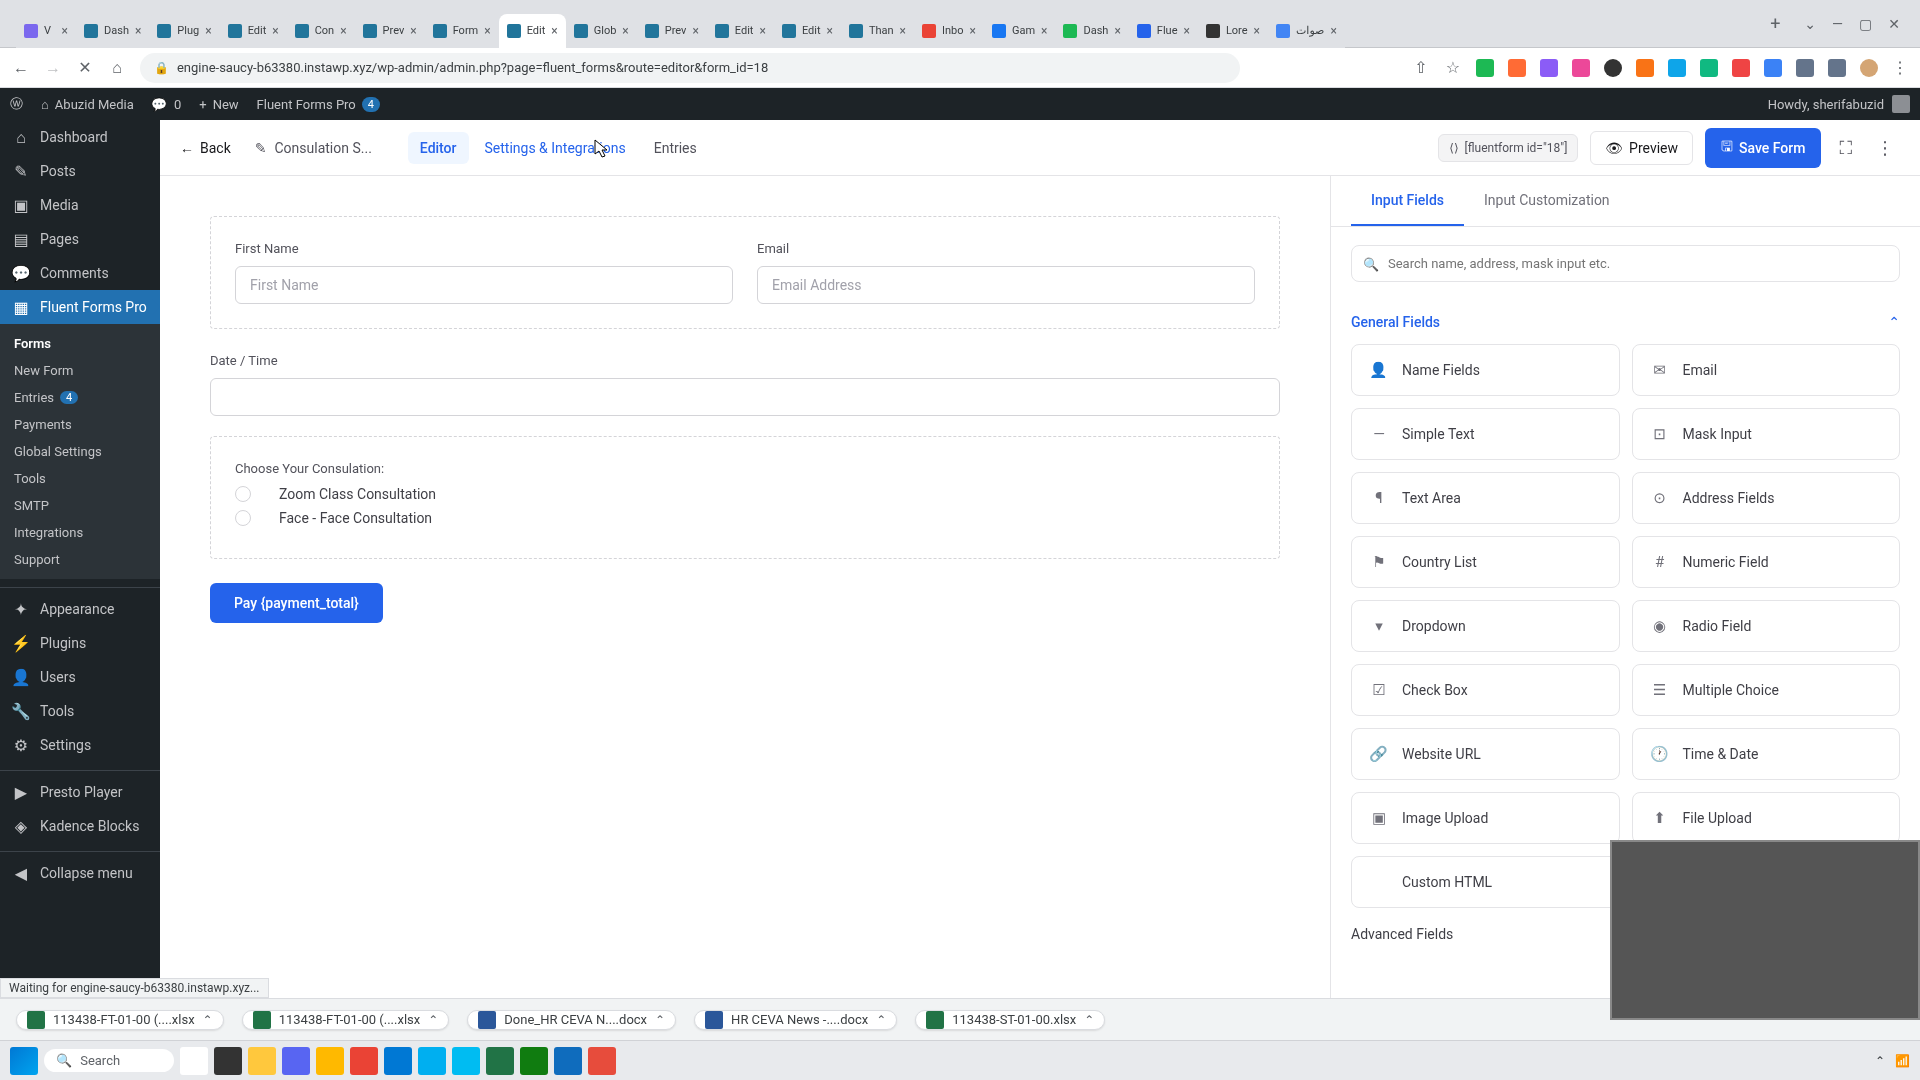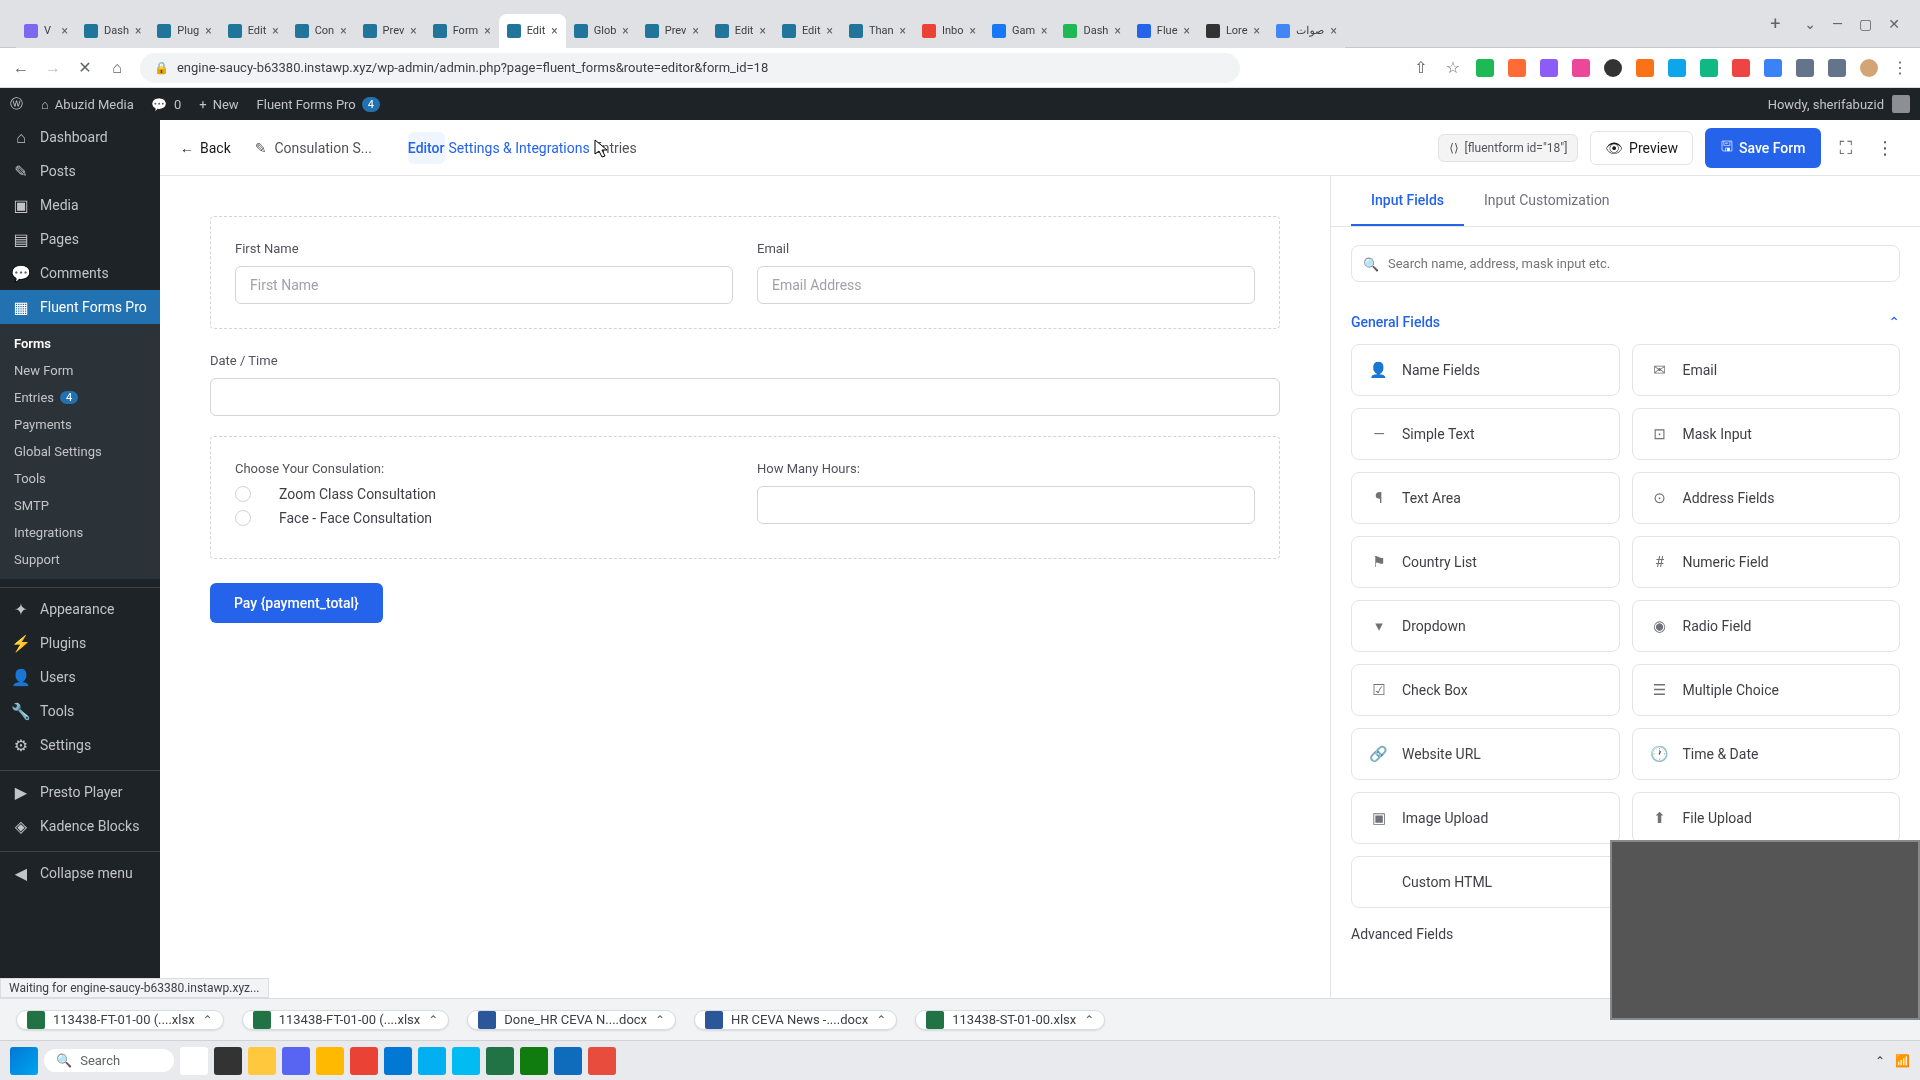--- a/index.html
+++ b/index.html
@@ -47,21 +47,21 @@
 .wp-menu-sep { height: 5px; border-bottom: 1px solid #3c434a; margin: 4px 0;}
 .menu-badge { background: #2271b1; color: #fff; border-radius: 10px; padding: 0 6px; font-size: 11px; min-width: 18px; text-align: center;}
 
 
 .editor-area { flex: 1; background: #fff; display: flex; flex-direction: column; overflow: hidden;}
 .editor-header { height: 56px; border-bottom: 1px solid #e4e4e7; display: flex; align-items: center; padding: 0 20px; gap: 24px;}
 .back-btn { display: flex; align-items: center; gap: 6px; color: #18181b; font-size: 14px; cursor: pointer;}
 .form-title-box { display: flex; align-items: center; gap: 8px; color: #52525b; font-size: 14px; max-width: 130px;}
 .form-title-text { white-space: nowrap; overflow: hidden; text-overflow: ellipsis;}
 .editor-tabs { display: flex; gap: 4px; margin-left: 12px;}
-.editor-tab { padding: 8px 0; font-size: 14px; color: #52525b; border-radius: 6px; cursor: pointer;}
+.editor-tab { padding: 8px 12px; font-size: 14px; color: #52525b; border-radius: 6px; cursor: pointer;}
 .editor-tab.active { background: #eff6ff; color: #2563eb; font-weight: 500;}
 .editor-tab.hover { color: #2563eb;}
 .header-right { margin-left: auto; display: flex; align-items: center; gap: 12px;}
 .shortcode-box { background: #f4f4f5; border: 1px solid #e4e4e7; border-radius: 6px; padding: 6px 10px; font-size: 12px; color: #52525b; display: flex; align-items: center; gap: 6px;}
 .preview-btn { display: flex; align-items: center; gap: 6px; padding: 8px 14px; border: 1px solid #e4e4e7; border-radius: 6px; background: #fff; font-size: 14px; color: #18181b; cursor: pointer;}
 .save-btn { display: flex; align-items: center; gap: 6px; padding: 8px 16px; background: #2563eb; color: #fff; border-radius: 6px; font-size: 14px; font-weight: 500; cursor: pointer; border: none;}
 .expand-btn, .more-btn { padding: 6px; color: #52525b; cursor: pointer; font-size: 18px;}
 
 .editor-body { flex: 1; display: flex; overflow: hidden;}
 
@@ -431,24 +431,20 @@
               <label class="field-label">Choose Your Consulation:</label>
               <div class="radio-option">
                 <span class="radio-circle"></span>
                 <span>Zoom Class Consultation</span>
               </div>
               <div class="radio-option">
                 <span class="radio-circle"></span>
                 <span>Face - Face Consultation</span>
               </div>
             </div>
-            <div class="field-col">
-              <label class="field-label">How Many Hours:</label>
-              <input class="field-input" style="">
-            </div>
           </div>
         </div>
 
         <button class="submit-btn">Pay {payment_total}</button>
       </div>
 
       <div class="fields-panel">
         <div class="panel-tabs">
           <div class="panel-tab active">Input Fields</div>
           <div class="panel-tab">Input Customization</div>

